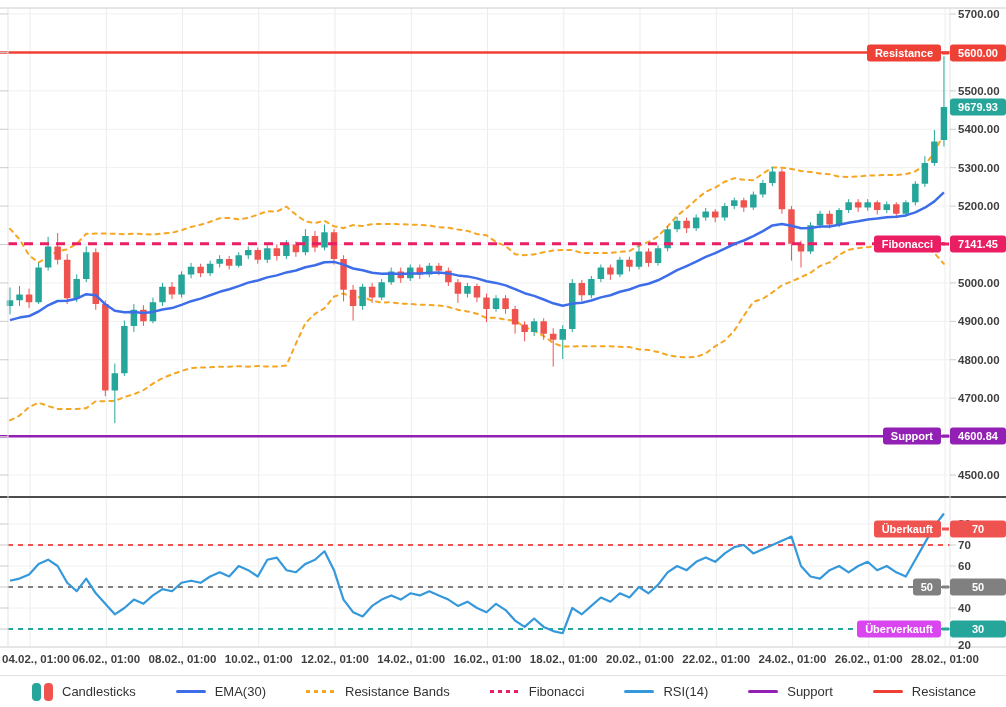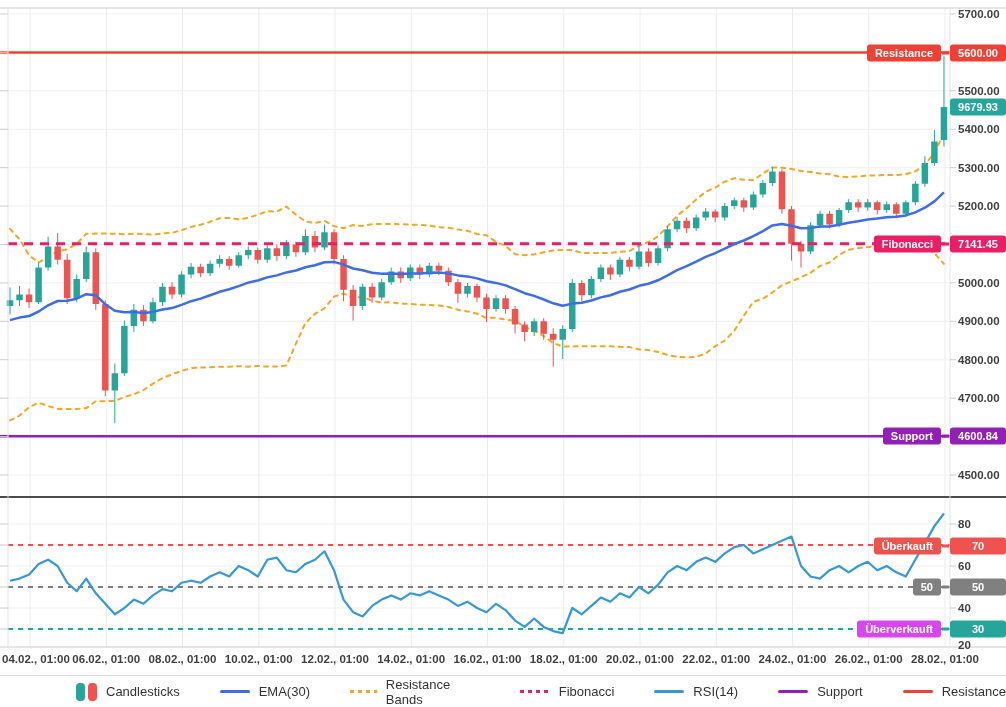--- a/index.html
+++ b/index.html
@@ -7,21 +7,21 @@
          font-family:"Liberation Sans",sans-serif;}
   #chart-svg{position:absolute;left:0;top:0;}
   svg text{font-family:"Liberation Sans",sans-serif;font-size:11.5px;font-weight:700;fill:#3f3f3f;}
   .badge-row{position:absolute;right:0;display:flex;align-items:center;transform:translateY(-50%);}
   .pill{height:17px;line-height:17px;border-radius:3px;color:#fff;font-size:11px;font-weight:700;
         white-space:nowrap;}
   .pill.name{padding:0 8px;}
   .pill.val{width:56px;text-align:center;}
   .badge-tick{width:7px;height:3px;margin:0 1px;}
   .legend{position:absolute;left:0;right:0;bottom:0;height:31px;border-top:1px solid #e0e0e0;
-          background:#fff;display:flex;align-items:center;padding-left:76px;gap:40px;}
+          background:#fff;display:flex;align-items:center;padding-left:32px;gap:40px;}
   .legend-item{display:flex;align-items:center;gap:9px;cursor:pointer;}
   .legend-label{font-size:13px;color:#333333;}
   .sw{display:inline-block;}
   .sw.line{width:30px;height:3px;border-radius:2px;}
   .sw.dotted{width:30px;height:3px;}
   .sw.candles{display:flex;gap:3px;}
   .sw.candles i{display:block;width:9px;height:18px;border-radius:4px;}
 </style>
 </head>
 <body>
@@ -377,21 +377,21 @@
   <div class="badge-row" style="top:244px">
     <span class="pill name" style="background: rgb(233, 30, 99);">Fibonacci</span>
     <span class="badge-tick" style="background: rgb(233, 30, 99);"></span>
     <span class="pill val" style="background: rgb(233, 30, 99);">7141.45</span>
   </div>
   <div class="badge-row" style="top:436px">
     <span class="pill name" style="background: rgb(147, 32, 180);">Support</span>
     <span class="badge-tick" style="background: rgb(147, 32, 180);"></span>
     <span class="pill val" style="background: rgb(147, 32, 180);">4600.84</span>
   </div>
-  <div class="badge-row" style="top:546px">
+  <div class="badge-row" style="top:529px">
     <span class="pill name" style="background: rgb(239, 83, 80);">Überkauft</span>
     <span class="badge-tick" style="background: rgb(239, 83, 80);"></span>
     <span class="pill val" style="background: rgb(239, 83, 80);">70</span>
   </div>
   <div class="badge-row" style="top:587px">
     <span class="pill name" style="background: rgb(128, 128, 128);">50</span>
     <span class="badge-tick" style="background: rgb(128, 128, 128);"></span>
     <span class="pill val" style="background: rgb(128, 128, 128);">50</span>
   </div>
   <div class="badge-row" style="top:629px">

